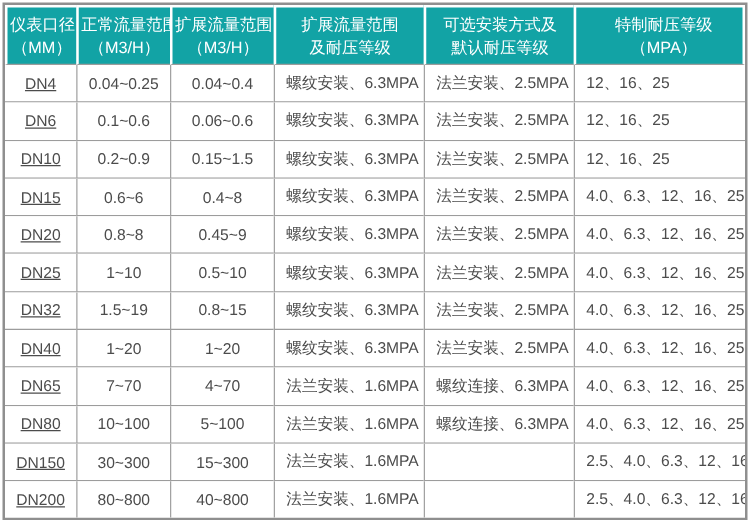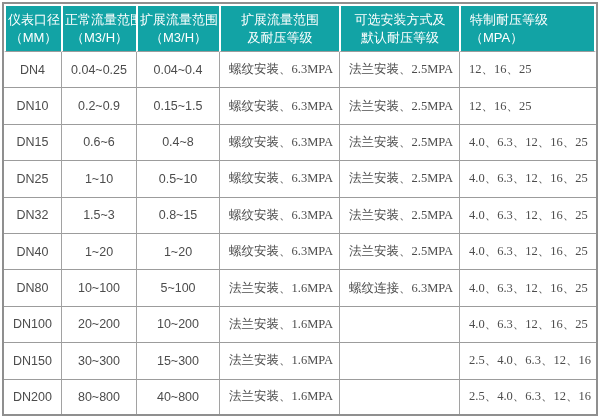--- a/index.html
+++ b/index.html
@@ -42,40 +42,40 @@
     padding: 4px 2px;
     border-left: 2px solid #ffffff;
     border-top: 2px solid #ffffff;
     border-bottom: 1px solid #9c9c9c;
     vertical-align: middle;
     text-align: center;
     white-space: nowrap;
     overflow: hidden;
   }
   thead th:last-child { border-right: 2px solid #ffffff; }
-  thead th.h-left { text-align: left; padding-left: 9px; }
+  thead th.h-left { text-align: center; padding-left: 9px; }
   thead th .hline { display: block; }
 
   
   tbody td {
     font-size: 12.5px;
     color: #4c4c4c;
     border-left: 1px solid #a2a2a2;
     border-bottom: 1px solid #9c9c9c;
     white-space: nowrap;
     overflow: hidden;
     padding: 0 2px;
     vertical-align: middle;
     background: #ffffff;
   }
-  tbody td:first-child { border-left: none; }
+  tbody td:first-child { border-left: none; text-decoration: underline; }
   tbody tr:last-child td { border-bottom: none; }
 
   tbody td.col0, tbody td.col1, tbody td.col2 { text-align: center; }
-  tbody td.col3, tbody td.col4, tbody td.col5 { text-align: left; padding-left: 9px; font-family: Liberation Serif, serif; }
+  tbody td.col3, tbody td.col4, tbody td.col5 { text-align: left; padding-left: 9px; }
 </style>
 </head>
 <body>
 
 <div class="table-wrap">
   <table class="spec-table">
     <colgroup>
       <col style="width:57px">
       <col style="width:75px">
       <col style="width:83px">
@@ -114,76 +114,92 @@
     <tbody>
         <tr>
           <td class="col0">DN4</td>
           <td class="col1">0.04~0.25</td>
           <td class="col2">0.04~0.4</td>
           <td class="col3">螺纹安装、6.3MPA</td>
           <td class="col4">法兰安装、2.5MPA</td>
           <td class="col5">12、16、25</td>
         </tr>
         <tr>
+          <td class="col0">DN6</td>
+          <td class="col1">0.1~0.6</td>
+          <td class="col2">0.06~0.6</td>
+          <td class="col3">螺纹安装、6.3MPA</td>
+          <td class="col4">法兰安装、2.5MPA</td>
+          <td class="col5">12、16、25</td>
+        </tr>
+        <tr>
           <td class="col0">DN10</td>
           <td class="col1">0.2~0.9</td>
           <td class="col2">0.15~1.5</td>
           <td class="col3">螺纹安装、6.3MPA</td>
           <td class="col4">法兰安装、2.5MPA</td>
           <td class="col5">12、16、25</td>
         </tr>
         <tr>
           <td class="col0">DN15</td>
           <td class="col1">0.6~6</td>
           <td class="col2">0.4~8</td>
           <td class="col3">螺纹安装、6.3MPA</td>
           <td class="col4">法兰安装、2.5MPA</td>
           <td class="col5">4.0、6.3、12、16、25</td>
         </tr>
         <tr>
+          <td class="col0">DN20</td>
+          <td class="col1">0.8~8</td>
+          <td class="col2">0.45~9</td>
+          <td class="col3">螺纹安装、6.3MPA</td>
+          <td class="col4">法兰安装、2.5MPA</td>
+          <td class="col5">4.0、6.3、12、16、25</td>
+        </tr>
+        <tr>
           <td class="col0">DN25</td>
           <td class="col1">1~10</td>
           <td class="col2">0.5~10</td>
           <td class="col3">螺纹安装、6.3MPA</td>
           <td class="col4">法兰安装、2.5MPA</td>
           <td class="col5">4.0、6.3、12、16、25</td>
         </tr>
         <tr>
           <td class="col0">DN32</td>
-          <td class="col1">1.5~3</td>
+          <td class="col1">1.5~19</td>
           <td class="col2">0.8~15</td>
           <td class="col3">螺纹安装、6.3MPA</td>
           <td class="col4">法兰安装、2.5MPA</td>
           <td class="col5">4.0、6.3、12、16、25</td>
         </tr>
         <tr>
           <td class="col0">DN40</td>
           <td class="col1">1~20</td>
           <td class="col2">1~20</td>
           <td class="col3">螺纹安装、6.3MPA</td>
           <td class="col4">法兰安装、2.5MPA</td>
           <td class="col5">4.0、6.3、12、16、25</td>
         </tr>
         <tr>
+          <td class="col0">DN65</td>
+          <td class="col1">7~70</td>
+          <td class="col2">4~70</td>
+          <td class="col3">法兰安装、1.6MPA</td>
+          <td class="col4">螺纹连接、6.3MPA</td>
+          <td class="col5">4.0、6.3、12、16、25</td>
+        </tr>
+        <tr>
           <td class="col0">DN80</td>
           <td class="col1">10~100</td>
           <td class="col2">5~100</td>
           <td class="col3">法兰安装、1.6MPA</td>
           <td class="col4">螺纹连接、6.3MPA</td>
           <td class="col5">4.0、6.3、12、16、25</td>
         </tr>
         <tr>
-          <td class="col0">DN100</td>
-          <td class="col1">20~200</td>
-          <td class="col2">10~200</td>
-          <td class="col3">法兰安装、1.6MPA</td>
-          <td class="col4"></td>
-          <td class="col5">4.0、6.3、12、16、25</td>
-        </tr>
-        <tr>
           <td class="col0">DN150</td>
           <td class="col1">30~300</td>
           <td class="col2">15~300</td>
           <td class="col3">法兰安装、1.6MPA</td>
           <td class="col4"></td>
           <td class="col5">2.5、4.0、6.3、12、16</td>
         </tr>
         <tr>
           <td class="col0">DN200</td>
           <td class="col1">80~800</td>

